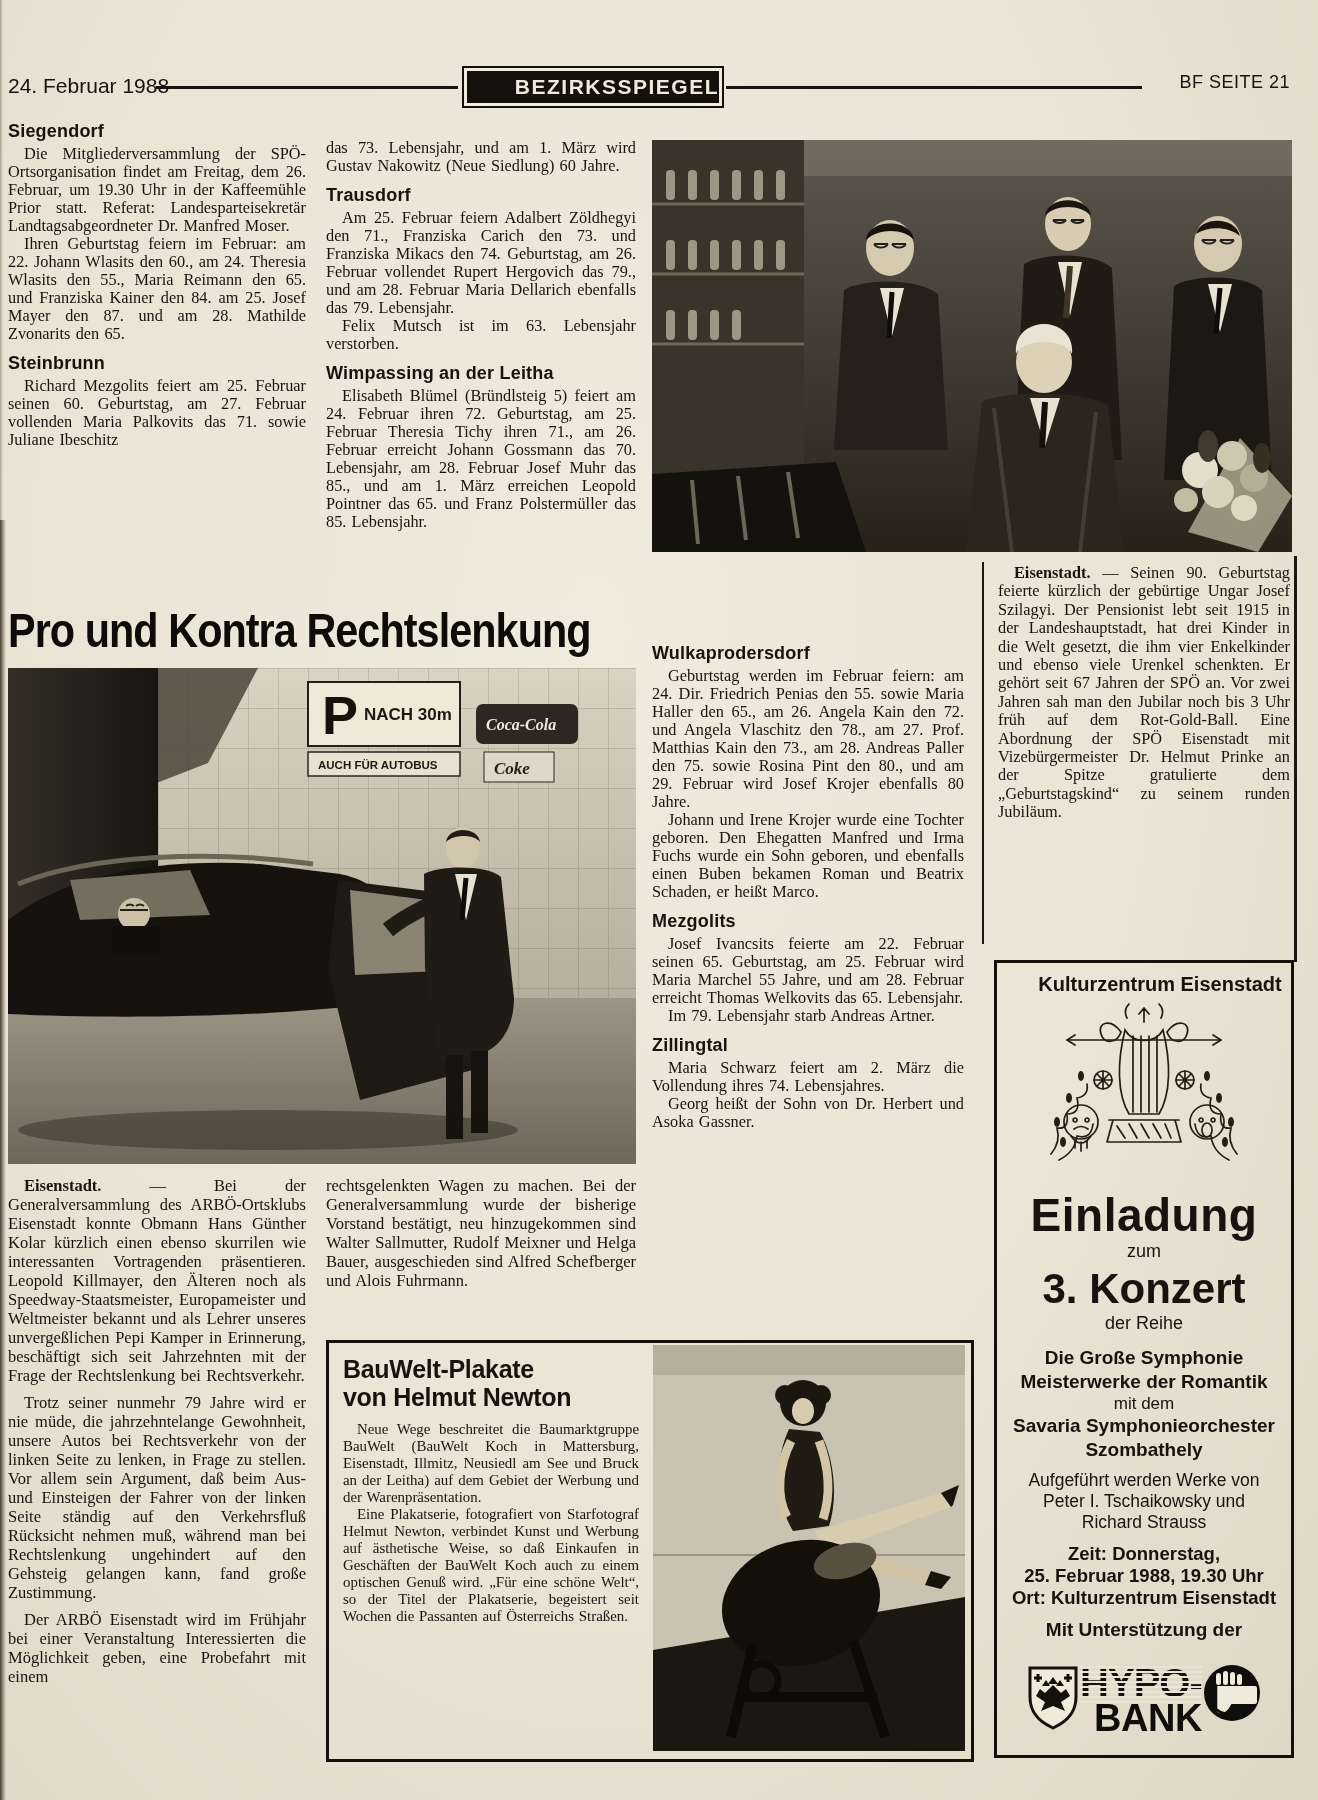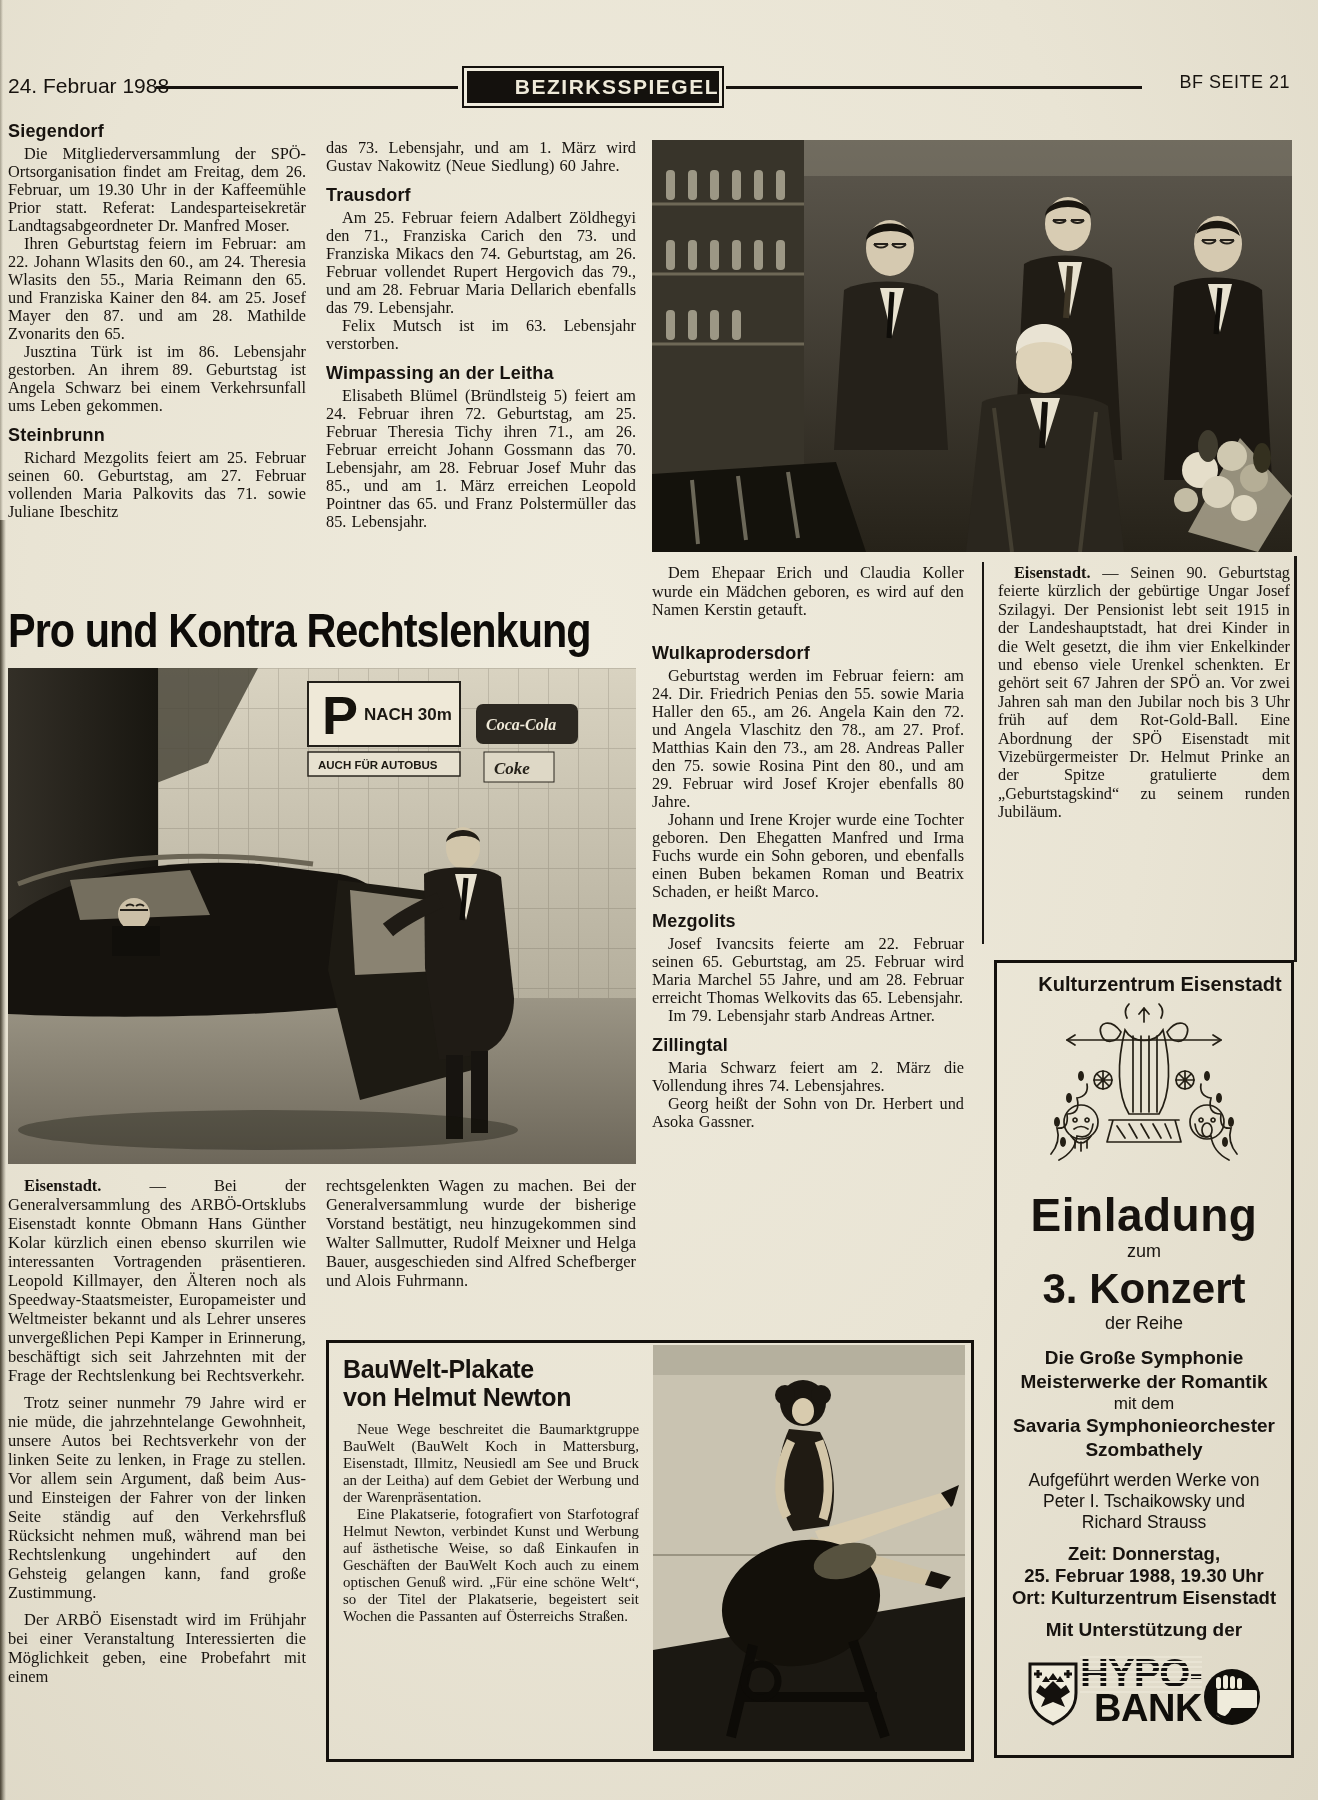--- a/index.html
+++ b/index.html
@@ -59,21 +59,21 @@
   .ad .zum{font-size:18px;line-height:22px;}
   .ad .concert{margin-top:4px;font-weight:900;font-size:42px;line-height:46px;}
   .ad .series{font-size:18px;line-height:22px;}
   .ad .t-b{font-weight:700;font-size:19px;line-height:24px;}
   .ad .t1{margin-top:12px;}
   .ad .t-r{font-size:17px;line-height:20px;}
   .ad .works{margin-top:8px;font-size:17.5px;line-height:21px;}
   .ad .zeit1{margin-top:10px;}
   .ad .zeit{font-weight:700;font-size:18.5px;line-height:22px;}
   .ad .support{margin-top:10px;font-weight:700;font-size:19px;}
-  .logo-row{margin-top:6px;display:flex;align-items:flex-end;justify-content:center;height:80px;}
+  .logo-row{margin-top:22px;display:flex;align-items:flex-start;justify-content:center;height:80px;}
   .hypo-block{text-align:left;line-height:1;}
   .hypo{position:relative;display:inline-block;font-weight:900;font-size:40px;letter-spacing:-1px;color:#131110;}
   .hypo::after{content:"";position:absolute;inset:0;
         background:repeating-linear-gradient(180deg, transparent 0 3px, #e9e4d4 3px 5px);}
   .bankw{display:block;font-weight:900;font-size:38px;letter-spacing:-.5px;color:#100e0a;margin:-4px 0 0 14px;}
   
   .edge{left:0;top:520px;width:6px;height:1280px;background:linear-gradient(90deg,rgba(60,54,40,.85),rgba(60,54,40,0));}
   .edge2{left:0;top:0;width:3px;height:1800px;background:linear-gradient(90deg,rgba(90,84,66,.45),rgba(90,84,66,0));}
 </style>
 </head>
@@ -88,21 +88,20 @@
   <div class="abs masthead">
     <div class="masthead-inner">BEZIRKSSPIEGEL</div>
   </div>
   <div class="abs rule rule-right"></div>
   <div class="abs pageref">BF SEITE 21</div>
 
   <section class="abs c1u bodytext">
     <h3 class="sec-h first">Siegendorf</h3>
     <p>Die Mitgliederversammlung der SPÖ-Ortsorganisation findet am Freitag, dem 26. Februar, um 19.30 Uhr in der Kaffeemühle Prior statt. Referat: Landesparteisekretär Landtagsabgeordneter Dr. Manfred Moser.</p>
     <p>Ihren Geburtstag feiern im Februar: am 22. Johann Wlasits den 60., am 24. Theresia Wlasits den 55., Maria Reimann den 65. und Franziska Kainer den 84. am 25. Josef Mayer den 87. und am 28. Mathilde Zvonarits den 65.</p>
-    <p>Jusztina Türk ist im 86. Lebensjahr gestorben. An ihrem 89. Geburtstag ist Angela Schwarz bei einem Verkehrsunfall ums Leben gekommen.</p>
     <h3 class="sec-h">Steinbrunn</h3>
     <p>Richard Mezgolits feiert am 25. Februar seinen 60. Geburtstag, am 27. Februar vollenden Maria Palkovits das 71. sowie Juliane Ibeschitz</p>
   </section>
 
   <section class="abs c2u bodytext">
     <p class="noind">das 73. Lebensjahr, und am 1. März wird Gustav Nakowitz (Neue Siedlung) 60 Jahre.</p>
     <h3 class="sec-h">Trausdorf</h3>
     <p>Am 25. Februar feiern Adalbert Zöldhegyi den 71., Franziska Carich den 73. und Franziska Mikacs den 74. Geburtstag, am 26. Februar vollendet Rupert Hergovich das 79., und am 28. Februar Maria Dellarich ebenfalls das 79. Lebensjahr.</p>
     <p>Felix Mutsch ist im 63. Lebensjahr verstorben.</p>
     <h3 class="sec-h">Wimpassing an der Leitha</h3>
@@ -310,23 +309,20 @@
         <circle cx="534" cy="360" r="12" fill="#c3bca4"></circle>
           <circle cx="592" cy="368" r="13" fill="#ded7c1"></circle>
         <ellipse cx="556" cy="306" rx="10" ry="16" fill="#3f3b2e"></ellipse>
         <ellipse cx="610" cy="318" rx="9" ry="15" fill="#34301f"></ellipse>
       </g>
       <polygon points="0,334 184,322 214,412 0,412" fill="#14120c"></polygon>
       <path d="M40,340 L46,404 M86,336 L94,400 M136,332 L146,398" stroke="#918b79" stroke-width="4" opacity=".7"></path>
     </svg>
   </figure>
 
-  <section class="abs caption3 bodytext">
-    <p>Dem Ehepaar Erich und Claudia Koller wurde ein Mädchen geboren, es wird auf den Namen Kerstin getauft.</p>
-  </section>
 
   <section class="abs c3flow bodytext">
     <h3 class="sec-h first">Wulkaprodersdorf</h3>
     <p>Geburtstag werden im Februar feiern: am 24. Dir. Friedrich Penias den 55. sowie Maria Haller den 65., am 26. Angela Kain den 72. und Angela Vlaschitz den 78., am 27. Prof. Matthias Kain den 73., am 28. Andreas Paller den 75. sowie Rosina Pint den 80., und am 29. Februar wird Josef Krojer ebenfalls 80 Jahre.</p>
     <p>Johann und Irene Krojer wurde eine Tochter geboren. Den Ehegatten Manfred und Irma Fuchs wurde ein Sohn geboren, und ebenfalls einen Buben bekamen Roman und Beatrix Schaden, er heißt Marco.</p>
     <h3 class="sec-h">Mezgolits</h3>
     <p>Josef Ivancsits feierte am 22. Februar seinen 65. Geburtstag, am 25. Februar wird Maria Marchel 55 Jahre, und am 28. Februar erreicht Thomas Welkovits das 65. Lebensjahr.</p>
     <p>Im 79. Lebensjahr starb Andreas Artner.</p>
     <h3 class="sec-h">Zillingtal</h3>
     <p>Maria Schwarz feiert am 2. März die Vollendung ihres 74. Lebensjahres.</p>

